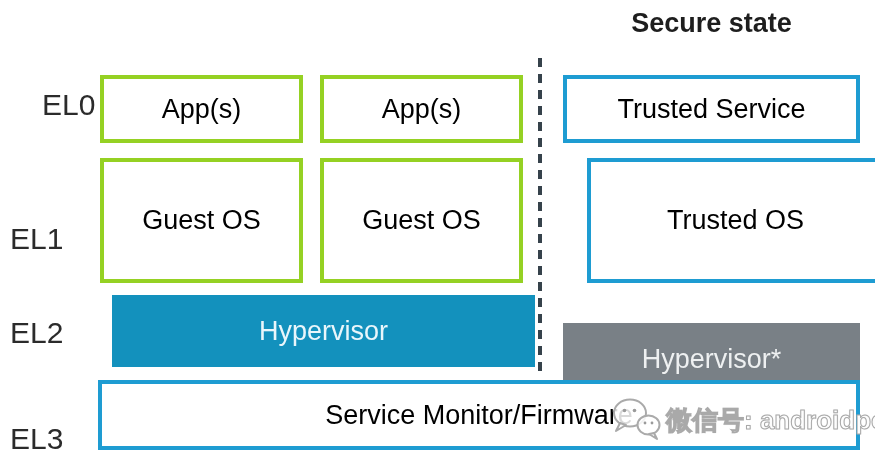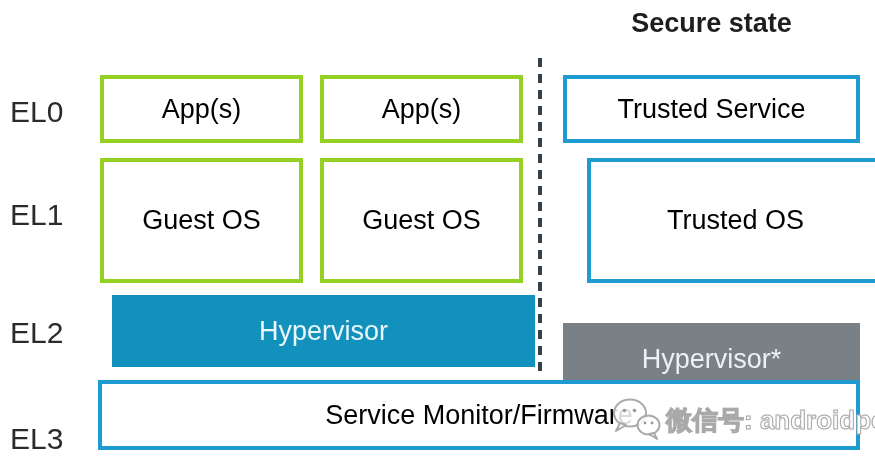--- a/index.html
+++ b/index.html
@@ -28,22 +28,22 @@
   #hdr-secure    { left: 563px; width: 297px; }
 
   .el-label {
     position: absolute;
     left: 10px;
     width: 72px;
     font-size: 30px;
     color: #2b2b2b;
     font-weight: 500;
   }
-  #el0 { top: 95px; }
-  #el1 { top: 198px; }
+  #el0 { top: 88px; margin-left: 32px; }
+  #el1 { top: 222px; }
   #el2 { top: 316px; }
   #el3 { top: 422px; }
 
   .box {
     position: absolute;
     box-sizing: border-box;
     display: flex;
     align-items: center;
     justify-content: center;
     font-size: 27px;

